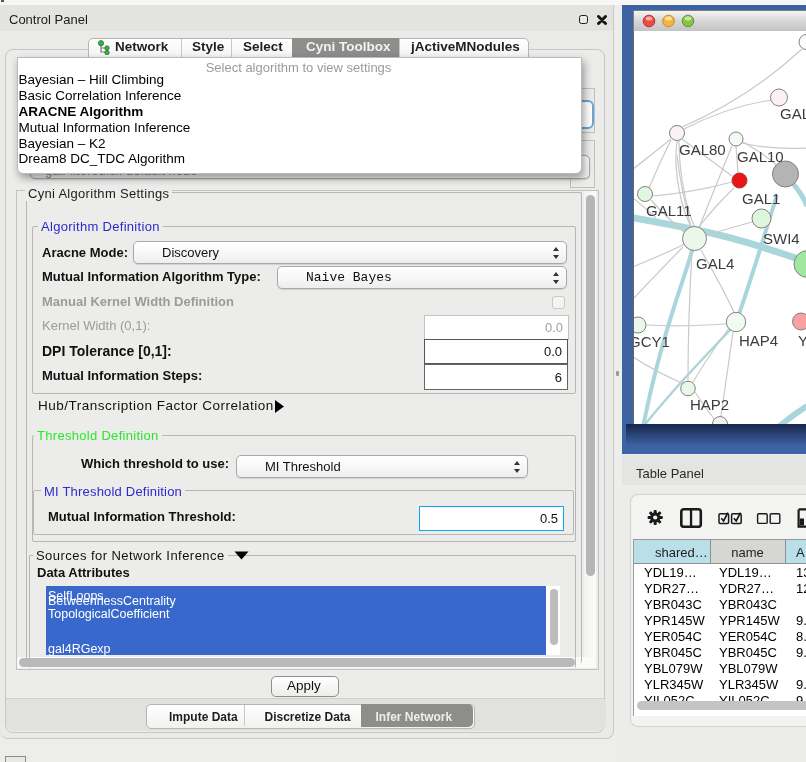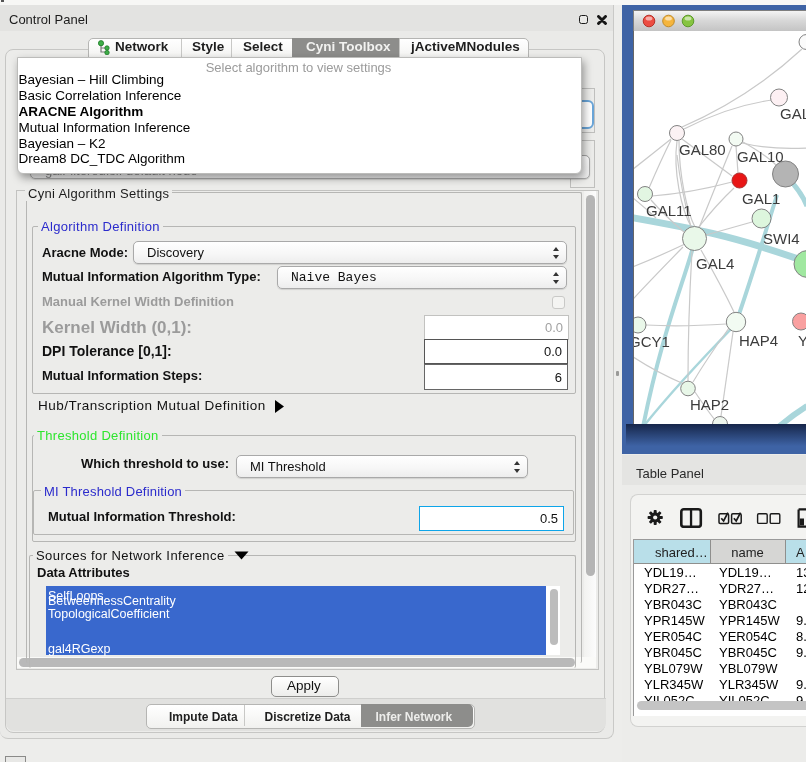--- a/index.html
+++ b/index.html
@@ -3,21 +3,21 @@
 <meta charset="utf-8">
 <style>
 html,body{margin:0;padding:0;}
 body{width:806px;height:762px;position:relative;overflow:hidden;
   font-family:"Liberation Sans",sans-serif;background:#ededeb;}
 .abs{position:absolute;}
 .lbl{position:absolute;white-space:nowrap;}
 .combo{position:absolute;border:1px solid #a9a9a9;border-radius:5px;
   background:linear-gradient(#ffffff,#f6f6f6 60%,#ededed);
   box-shadow:0 1px 1px rgba(0,0,0,0.12);}
-.combo .ctext{position:absolute;left:13px;top:3px;font-size:13px;color:#111;}
+.combo .ctext{position:absolute;left:28px;top:3px;font-size:13px;color:#111;}
 .carr{position:absolute;width:0;height:0;border-left:3.5px solid transparent;border-right:3.5px solid transparent;}
 .tf{position:absolute;background:#fff;}
 .tf span{position:absolute;right:5px;font-size:13px;}
 .grp{position:absolute;border:1px solid #b6b6b4;border-radius:2px;}
 .gl{position:absolute;font-size:13px;background:#ececea;padding:0 3px;white-space:nowrap;}
 </style>
 </head>
 <body>
 
 <div class="abs" style="left:0;top:0;width:806px;height:5px;background:#f7f7f5;"></div>
@@ -85,36 +85,36 @@
 <div class="lbl" style="left:42px;top:269px;font-size:13px;font-weight:bold;color:#111;">Mutual Information Algorithm Type:</div>
 <div class="combo" style="left:277px;top:266px;width:288px;height:21px;font-family:Liberation Mono, monospace;">
     <span class="ctext">Naive Bayes</span>
  <span class="carr" style="right:7px;top:4.5px;border-bottom:4.5px solid #333;"></span>
  <span class="carr" style="right:7px;bottom:4.5px;border-top:4.5px solid #333;"></span>
   </div>
 
 <div class="lbl" style="left:42px;top:293.5px;font-size:13px;font-weight:bold;color:#9b9b9b;">Manual Kernel Width Definition</div>
 <div class="abs" style="left:552px;top:296px;width:11px;height:11px;border:1.5px solid #c9c9c7;border-radius:3px;background:#f4f4f2;"></div>
 
-<div class="lbl" style="left:42px;top:318.2px;font-size:17px;font-weight:bold;color:#9b9b9b;">Kernel Width (0,1):</div>
+<div class="lbl" style="left:42px;top:318.2px;font-size:13px;font-weight:normal;color:#9b9b9b;">Kernel Width (0,1):</div>
 <div class="tf" style="left:424px;top:315px;width:143px;height:23px;border:1px solid #c2c2c0;">
     <span style="top:4px;color:#a2a2a2;">0.0</span>
   </div>
 
 <div class="lbl" style="left:42px;top:343.3px;font-size:14px;font-weight:bold;color:#111;">DPI Tolerance [0,1]:</div>
 <div class="tf" style="left:424px;top:339px;width:142px;height:23px;border:1.5px solid #555;">
     <span style="top:4px;color:#111;">0.0</span>
   </div>
 
 <div class="lbl" style="left:42px;top:367.9px;font-size:13px;font-weight:bold;color:#111;">Mutual Information Steps:</div>
 <div class="tf" style="left:424px;top:364px;width:142px;height:24px;border:1px solid #666;">
     <span style="top:5px;color:#111;">6</span>
   </div>
 
-<div class="lbl" style="left:38px;top:397.5px;font-size:13.5px;letter-spacing:0.5px;color:#111;">Hub/Transcription Mutual Definition</div>
+<div class="lbl" style="left:38px;top:397.5px;font-size:13.5px;letter-spacing:0.5px;color:#111;">Hub/Transcription Factor Correlation</div>
 <svg class="abs" style="left:272.5px;top:399px;" width="12" height="15">
     <path d="M2 1 L11 7.5 L2 14 Z" fill="#000"></path>
   </svg>
 
 <div class="grp" style="left:31.5px;top:435px;width:542.5px;height:105px;"></div>
 <div class="gl" style="left:34px;top:428px;color:#2ee52e;letter-spacing:0.3px;">Threshold Definition</div>
 
 <div class="lbl" style="left:81px;top:455.6px;font-size:13px;font-weight:bold;color:#111;">Which threshold to use:</div>
 <div class="combo" style="left:236px;top:455px;width:290px;height:21px;">
     <span class="ctext">MI Threshold</span>

